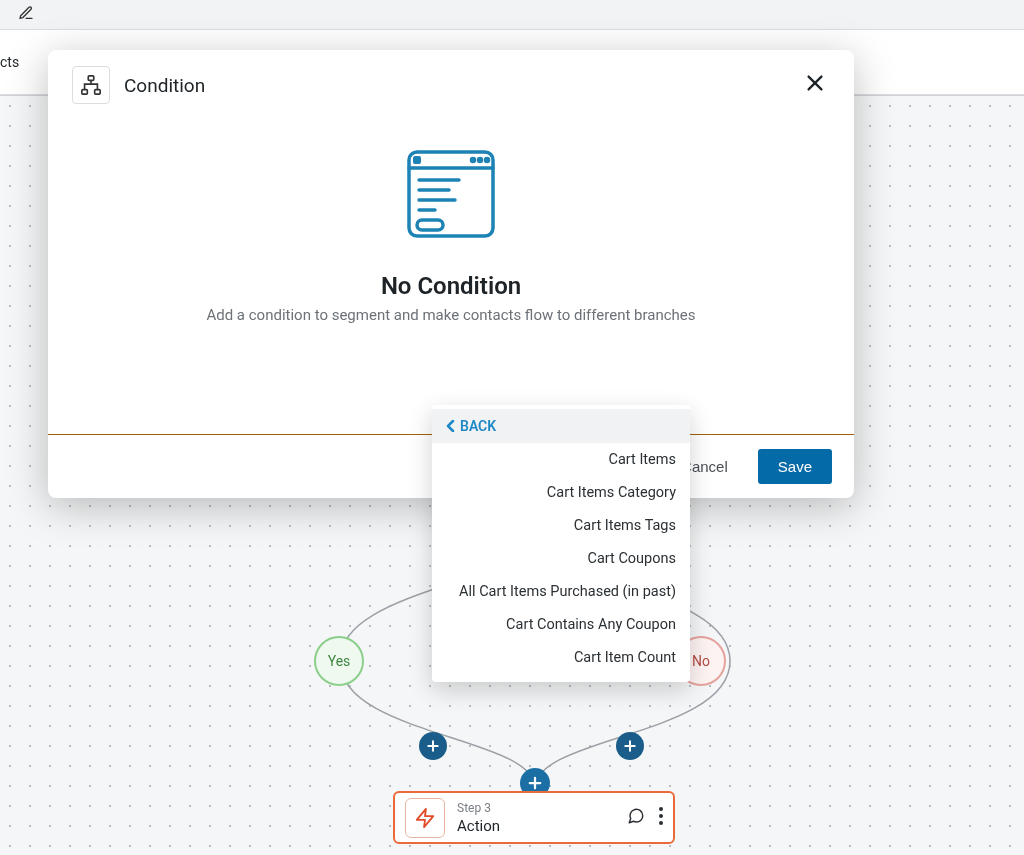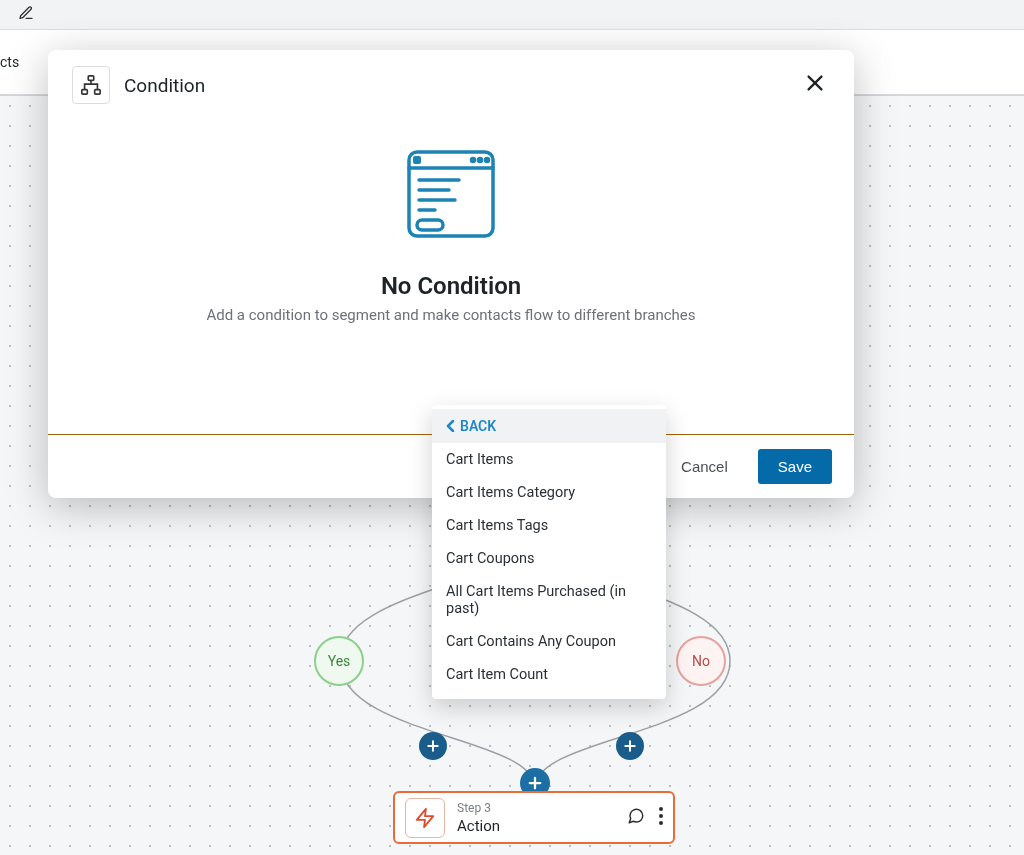--- a/index.html
+++ b/index.html
@@ -257,27 +257,28 @@
     font-size: 15px;
     border-radius: 3px;
     cursor: pointer;
   }
 
   
   .dropdown {
     position: absolute;
     left: 432px;
     top: 405px;
-    width: 234px;
+    width: 258px;
     background: #ffffff;
     border-radius: 4px;
     box-shadow: 0 8px 24px rgba(0,0,0,0.18);
     padding: 4px 0 8px 0;
     box-sizing: border-box;
     z-index: 50;
+    text-align: right;
   }
   .dropdown .back-item {
     background: #f1f2f3;
     padding: 9px 14px;
     color: #1e88c7;
     font-size: 14px;
     font-weight: 600;
     display: flex;
     align-items: center;
     gap: 4px;

